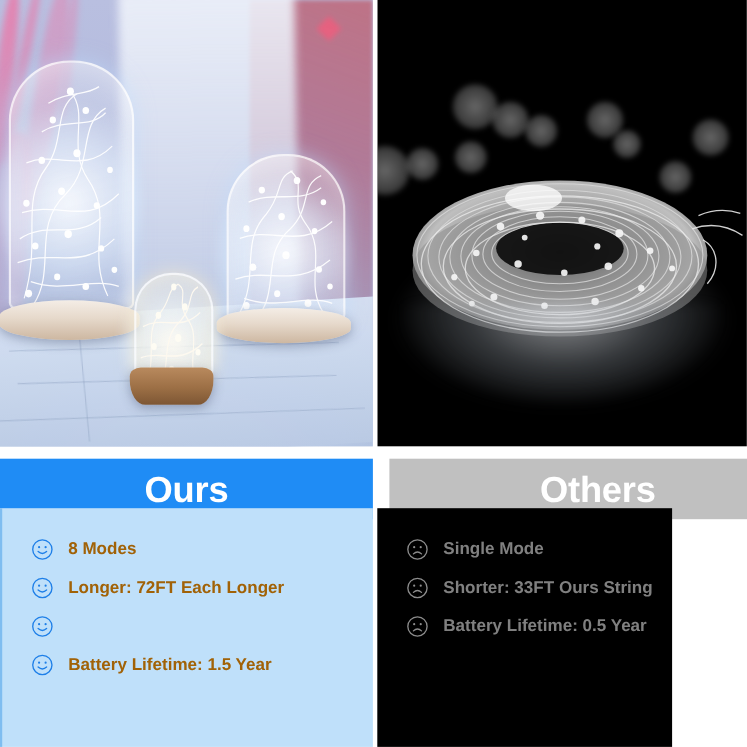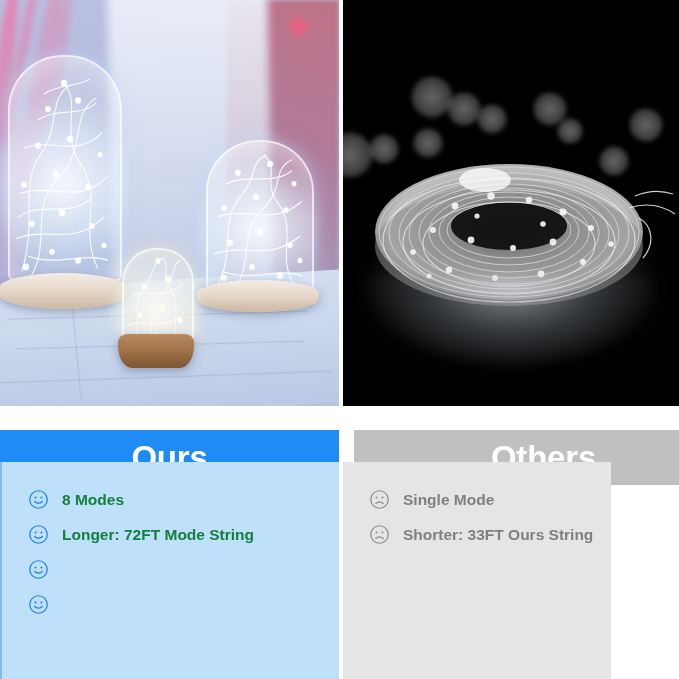--- a/index.html
+++ b/index.html
@@ -161,21 +161,21 @@
     transform: translateX(-50%);
     width: 290px; height: 92px;
     background: radial-gradient(ellipse at 50% 10%, rgba(215,220,228,.42) 0%, rgba(120,128,138,.20) 40%, rgba(0,0,0,0) 72%);
     filter: blur(5px);
   }
 
   
   .head-row {
     position: absolute;
     left: 0;
-    top: 430px;
+    top: 417px;
     width: 679px;
     height: 55px;
     border-radius: 16px;
   }
   .head {
     position: absolute;
     top: 0;
     height: 55px;
     display: flex;
     align-items: center;
@@ -207,21 +207,21 @@
     box-sizing: border-box;
   }
   .panel-left {
     left: 0px; width: 339px;
     background: #bfe0fa;
     border-left: 2px solid #7fbdf0;
     padding: 20px 0 0 26px;
   }
   .panel-right {
     left: 343px; width: 268px;
-    background: #e5e5e5;
+    background: #000000;
     padding: 20px 0 0 26px;
   }
 
   .feature {
     display: flex;
     align-items: center;
     height: 35px;
   }
   .face {
     flex: 0 0 auto;
@@ -229,21 +229,21 @@
     height: 21px;
     margin-right: 13px;
   }
   .feature-text {
     font-size: 15.5px;
     font-weight: bold;
     line-height: 1;
     white-space: nowrap;
     font-family: "Liberation Sans", sans-serif;
   }
-  .panel-left  .feature-text { color: #15803d; }
+  .panel-left  .feature-text { color: #a16207; }
   .panel-right .feature-text { color: #808080; }
 </style>
 </head>
 <body>
 
 <div id="page">
 
   <div class="photo-row">
 
     <div class="photo photo-left">
@@ -473,41 +473,42 @@
       </div>
       <div class="feature">
         <span class="face">
           <svg viewBox="0 0 24 24" width="21" height="21">
             <circle cx="12" cy="12" r="10" fill="none" stroke="#1e7fe8" stroke-width="1.4"></circle>
             <circle cx="8.6" cy="9.6" r="1.15" fill="#1e7fe8"></circle>
             <circle cx="15.4" cy="9.6" r="1.15" fill="#1e7fe8"></circle>
             <path d="M7.6 14.2 Q12 18.2 16.4 14.2" fill="none" stroke="#1e7fe8" stroke-width="1.4" stroke-linecap="round"></path>
           </svg>
         </span>
-        <span class="feature-text">Longer: 72FT Mode String</span>
+        <span class="feature-text">Longer: 72FT Each Longer</span>
       </div>
       <div class="feature">
         <span class="face">
           <svg viewBox="0 0 24 24" width="21" height="21">
             <circle cx="12" cy="12" r="10" fill="none" stroke="#1e7fe8" stroke-width="1.4"></circle>
             <circle cx="8.6" cy="9.6" r="1.15" fill="#1e7fe8"></circle>
             <circle cx="15.4" cy="9.6" r="1.15" fill="#1e7fe8"></circle>
             <path d="M7.6 14.2 Q12 18.2 16.4 14.2" fill="none" stroke="#1e7fe8" stroke-width="1.4" stroke-linecap="round"></path>
           </svg>
         </span>
       </div>
       <div class="feature">
         <span class="face">
           <svg viewBox="0 0 24 24" width="21" height="21">
             <circle cx="12" cy="12" r="10" fill="none" stroke="#1e7fe8" stroke-width="1.4"></circle>
             <circle cx="8.6" cy="9.6" r="1.15" fill="#1e7fe8"></circle>
             <circle cx="15.4" cy="9.6" r="1.15" fill="#1e7fe8"></circle>
             <path d="M7.6 14.2 Q12 18.2 16.4 14.2" fill="none" stroke="#1e7fe8" stroke-width="1.4" stroke-linecap="round"></path>
           </svg>
         </span>
+        <span class="feature-text">Battery Lifetime: 1.5 Year</span>
       </div>
     </div>
 
     <div class="panel panel-right">
       <div class="feature">
         <span class="face">
           <svg viewBox="0 0 24 24" width="21" height="21">
             <circle cx="12" cy="12" r="10" fill="none" stroke="#8c8c8c" stroke-width="1.4"></circle>
             <circle cx="8.6" cy="9.6" r="1.15" fill="#8c8c8c"></circle>
             <circle cx="15.4" cy="9.6" r="1.15" fill="#8c8c8c"></circle>
@@ -520,16 +521,27 @@
         <span class="face">
           <svg viewBox="0 0 24 24" width="21" height="21">
             <circle cx="12" cy="12" r="10" fill="none" stroke="#8c8c8c" stroke-width="1.4"></circle>
             <circle cx="8.6" cy="9.6" r="1.15" fill="#8c8c8c"></circle>
             <circle cx="15.4" cy="9.6" r="1.15" fill="#8c8c8c"></circle>
             <path d="M7.8 16.6 Q12 12.6 16.2 16.6" fill="none" stroke="#8c8c8c" stroke-width="1.4" stroke-linecap="round"></path>
           </svg>
         </span>
         <span class="feature-text">Shorter: 33FT Ours String</span>
       </div>
+      <div class="feature">
+        <span class="face">
+          <svg viewBox="0 0 24 24" width="21" height="21">
+            <circle cx="12" cy="12" r="10" fill="none" stroke="#8c8c8c" stroke-width="1.4"></circle>
+            <circle cx="8.6" cy="9.6" r="1.15" fill="#8c8c8c"></circle>
+            <circle cx="15.4" cy="9.6" r="1.15" fill="#8c8c8c"></circle>
+            <path d="M7.8 16.6 Q12 12.6 16.2 16.6" fill="none" stroke="#8c8c8c" stroke-width="1.4" stroke-linecap="round"></path>
+          </svg>
+        </span>
+        <span class="feature-text">Battery Lifetime: 0.5 Year</span>
+      </div>
     </div>
   </div>
 
 </div>
 
 </body></html>

